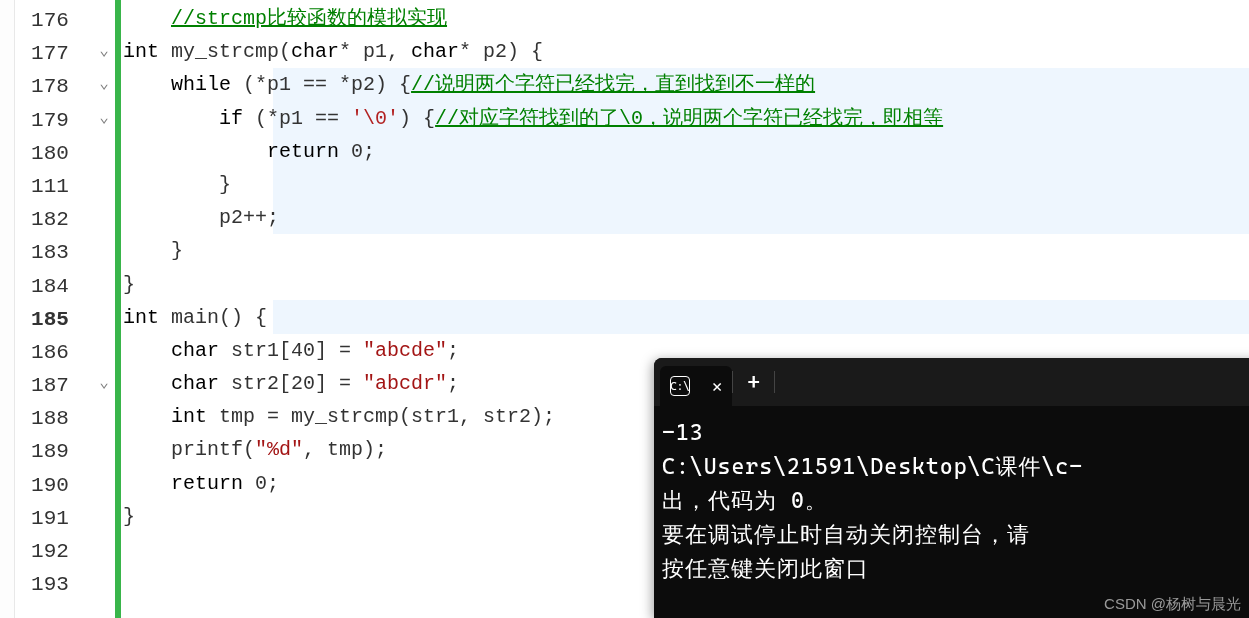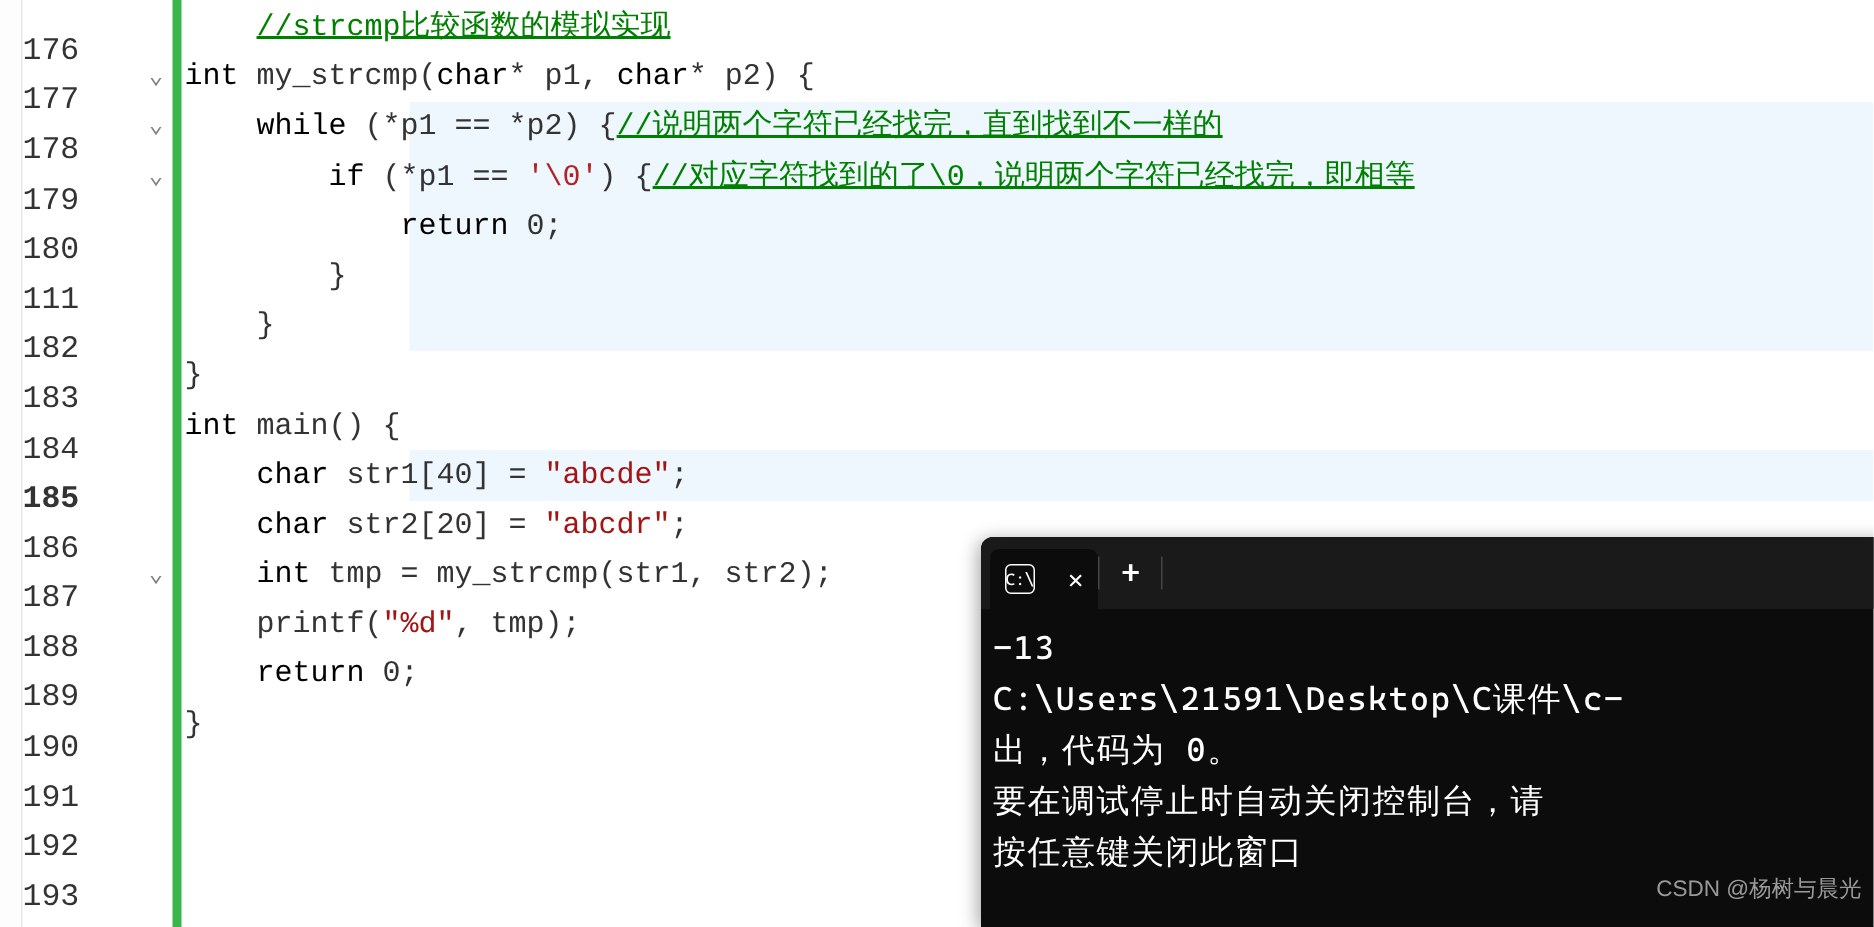--- a/index.html
+++ b/index.html
@@ -19,25 +19,25 @@
     height: 100%;
   }
   .scrollbar-space {
     width: 15px;
     background: #fdfdfd;
     border-right: 1px solid #e8e8e8;
   }
   .gutter {
     width: 78px;
     padding-right: 8px;
-    text-align: left;
+    text-align: center;
     color: #333;
     font-size: 21px;
     user-select: none;
-    padding-top: 18px;
+    padding-top: 4px;
   }
   .fold-col {
     width: 22px;
     position: relative;
     padding-top: 2px;
   }
   .margin-bar {
     width: 6px;
     background: #39b54a;
     margin-right: 2px;
@@ -115,21 +115,21 @@
     padding: 10px 8px;
     font-size: 22px;
     line-height: 34px;
     letter-spacing: 1px;
     white-space: pre;
     overflow: hidden;
   }
   .watermark {
     position: absolute;
     right: 8px;
-    bottom: 16px;
+    bottom: 4px;
     color: rgba(200,200,200,.75);
     font-size: 15px;
     font-family: sans-serif;
   }
 </style>
 </head>
 <body>
 
 <div class="editor">
   <div class="scrollbar-space"></div>
@@ -177,20 +177,21 @@
   <div class="code-col">
     <div class="hl-block hl1"></div>
     <div class="hl-block hl2"></div>
 
     <div class="row">    <span class="cmt">//strcmp比较函数的模拟实现</span></div>
     <div class="row"><span class="kw">int</span><span> my_strcmp</span><span>(</span><span class="kw">char</span><span>* p1, </span><span class="kw">char</span><span>* p2) {</span></div>
     <div class="row">    <span class="kw">while</span><span> (*p1 == *p2) {</span><span class="cmt">//说明两个字符已经找完，直到找到不一样的</span></div>
     <div class="row">        <span class="kw">if</span><span> (*p1 == </span><span class="esc">'\0'</span><span>) {</span><span class="cmt">//对应字符找到的了\0，说明两个字符已经找完，即相等</span></div>
     <div class="row">            <span class="kw">return</span><span> 0;</span></div>
     <div class="row">        <span>}</span></div>
+    <div class="row">        <span>p2++;</span></div>
     <div class="row">    <span>}</span></div>
     <div class="row"><span>}</span></div>
     <div class="row"><span class="kw">int</span><span> main() {</span></div>
     <div class="row">    <span class="kw">char</span><span> str1[40] = </span><span class="str">"abcde"</span><span>;</span></div>
     <div class="row">    <span class="kw">char</span><span> str2[20] = </span><span class="str">"abcdr"</span><span>;</span></div>
     <div class="row">    <span class="kw">int</span><span> tmp = my_strcmp(str1, str2);</span></div>
     <div class="row">    <span>printf(</span><span class="str">"%d"</span><span>, tmp);</span></div>
     <div class="row">    <span class="kw">return</span><span> 0;</span></div>
     <div class="row"><span>}</span></div>
   </div>

